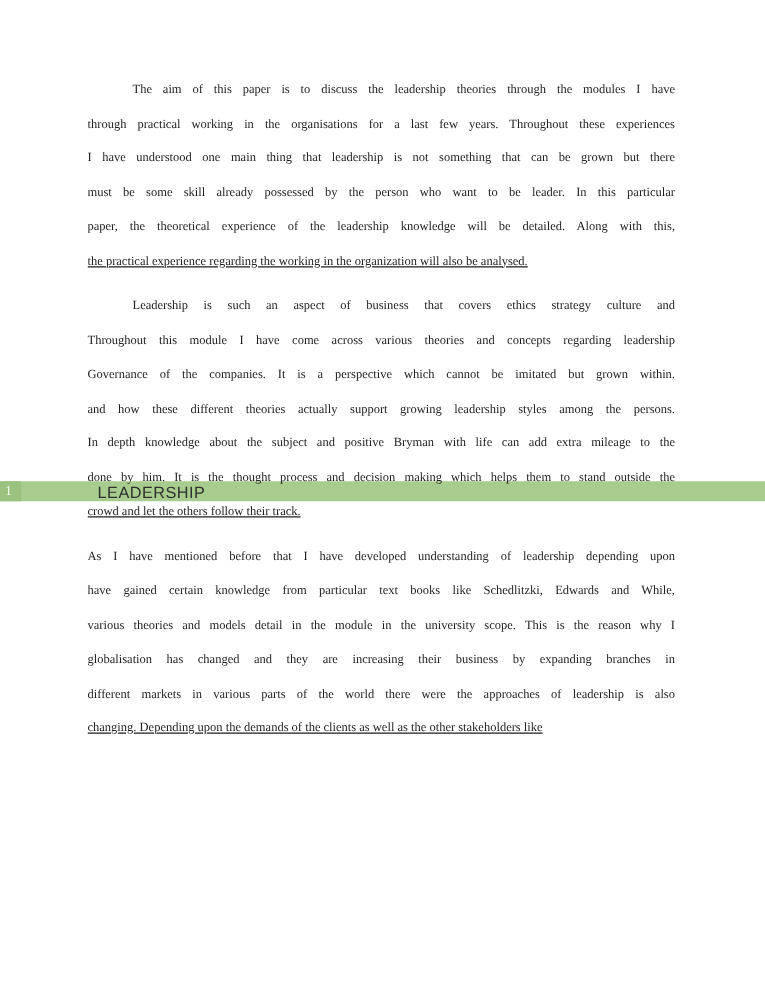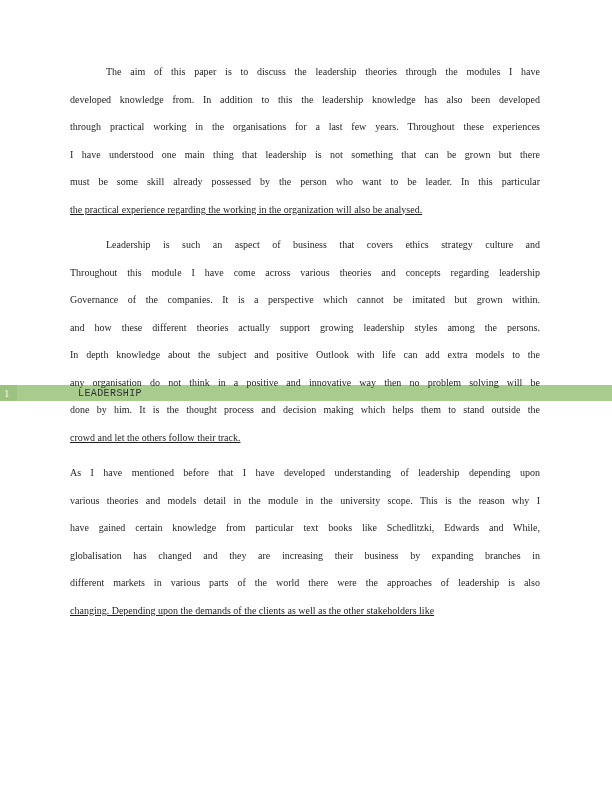--- a/index.html
+++ b/index.html
@@ -38,22 +38,22 @@
     font-family: "Liberation Serif", serif;
     font-size: 11px;
     line-height: 16px;
     color: var(--pagenum-color, #f4f9ee);
     padding-left: 4px;
   }
   .header-label {
     position: absolute;
     left: 78px;
     top: 2px;
-    font-family: Liberation Mono, monospace;
-    font-size: 10px;
+    font-family: Liberation Sans, sans-serif;
+    font-size: 13px;
     line-height: 14px;
     letter-spacing: 0.4px;
     color: var(--header-color, #2f2f2f);
   }
   
   .content {
     position: absolute;
     left: 70px;
     top: 58px;
     width: 470px;
@@ -88,39 +88,38 @@
   <div class="band">
     <div class="pagebox">
       <span>1</span>
     </div>
     <span class="header-label">LEADERSHIP</span>
   </div>
 
   <div class="content" id="content">
       <div class="para">
         <div class="line indent">The aim of this paper is to discuss the leadership theories through the modules I have</div>
-        <div class="line">developed knowledge from. In addition to this the leadership knowledge has also been developed</div>
         <div class="line">through practical working in the organisations for a last few years. Throughout these experiences</div>
         <div class="line">I have understood one main thing that leadership is not something that can be grown but there</div>
         <div class="line">must be some skill already possessed by the person who want to be leader. In this particular</div>
+        <div class="line">paper, the theoretical experience of the leadership knowledge will be detailed. Along with this,</div>
         <div class="line last">the practical experience regarding the working in the organization will also be analysed.</div>
       </div>
       <div class="para">
         <div class="line indent">Leadership is such an aspect of business that covers ethics strategy culture and</div>
         <div class="line">Throughout this module I have come across various theories and concepts regarding leadership</div>
         <div class="line">Governance of the companies. It is a perspective which cannot be imitated but grown within.</div>
         <div class="line">and how these different theories actually support growing leadership styles among the persons.</div>
-        <div class="line">In depth knowledge about the subject and positive Outlook with life can add extra models to the</div>
-        <div class="line">any organisation do not think in a positive and innovative way then no problem solving will be</div>
+        <div class="line">In depth knowledge about the subject and positive Bryman with life can add extra mileage to the</div>
         <div class="line">done by him. It is the thought process and decision making which helps them to stand outside the</div>
         <div class="line last">crowd and let the others follow their track.</div>
       </div>
       <div class="para">
         <div class="line">As I have mentioned before that I have developed understanding of leadership depending upon</div>
+        <div class="line">have gained certain knowledge from particular text books like Schedlitzki, Edwards and While,</div>
         <div class="line">various theories and models detail in the module in the university scope. This is the reason why I</div>
-        <div class="line">have gained certain knowledge from particular text books like Schedlitzki, Edwards and While,</div>
         <div class="line">globalisation has changed and they are increasing their business by expanding branches in</div>
         <div class="line">different markets in various parts of the world there were the approaches of leadership is also</div>
         <div class="line last">changing. Depending upon the demands of the clients as well as the other stakeholders like</div>
       </div>
     </div>
 
 </div>
 
 </body></html>

